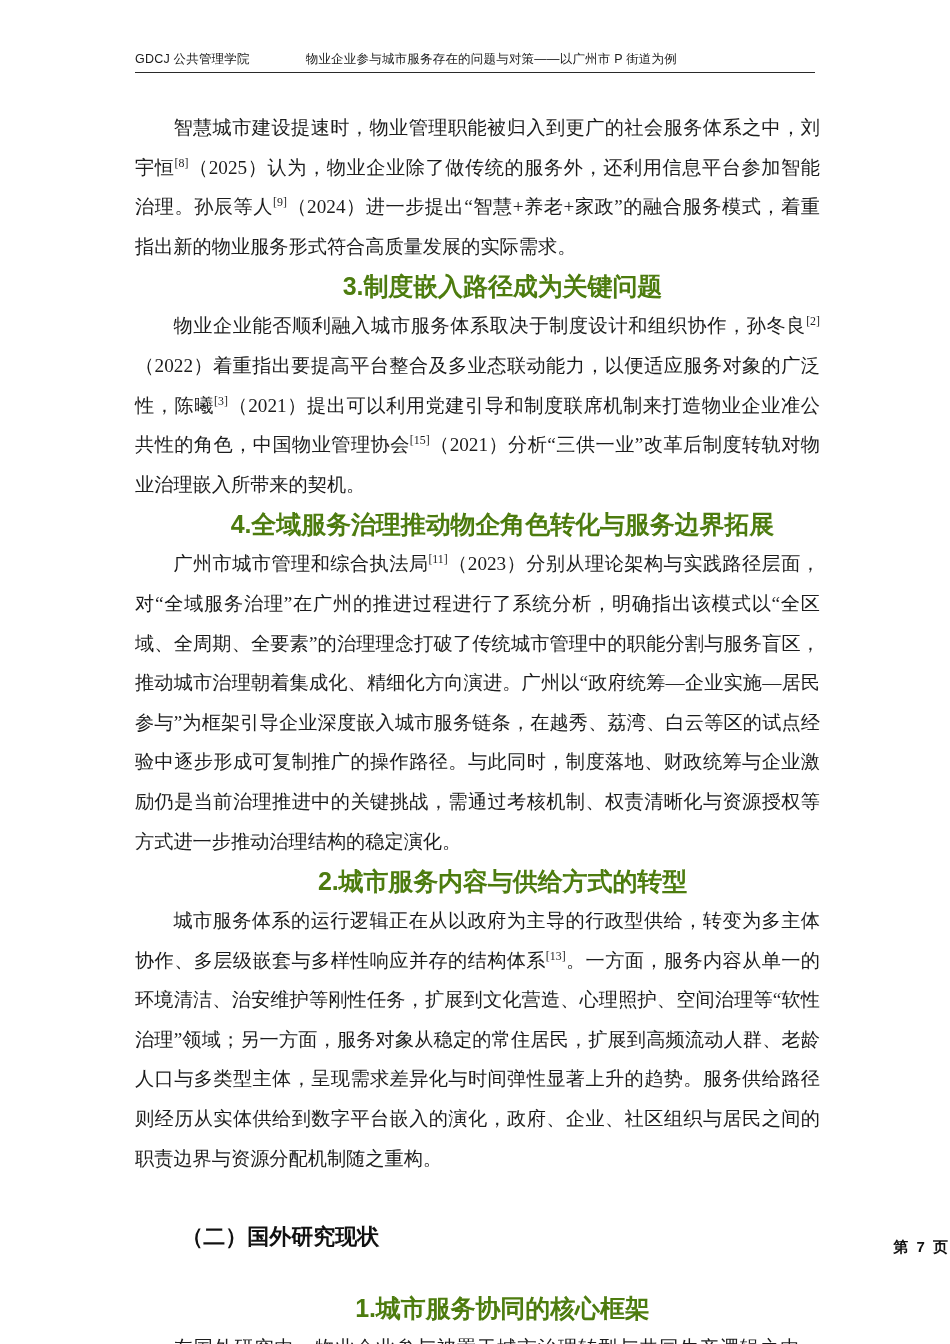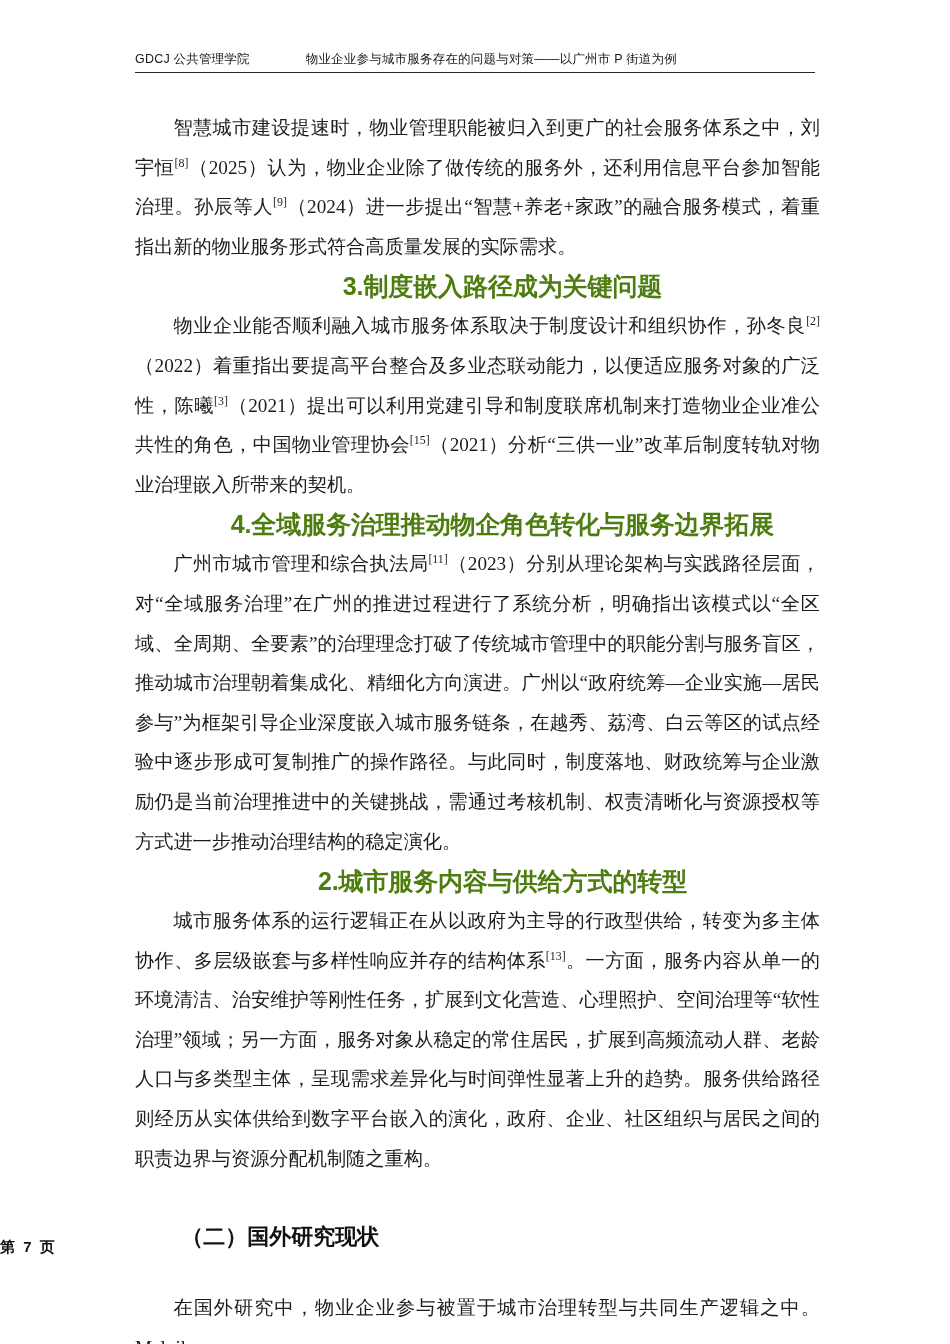--- a/index.html
+++ b/index.html
@@ -96,21 +96,21 @@
   }
   .gap-md { height: 30px; }
   .gap-lg { height: 38px; }
 
   
   .doc-footer {
     position: absolute;
     left: 0;
     top: 1238px;
     width: 950px;
-    text-align: left;
+    text-align: right;
     font-family: "Liberation Sans", "DejaVu Sans", sans-serif;
     font-weight: bold;
     font-size: 15px;
     letter-spacing: 2px;
     color: #111111;
   }
 </style>
 </head>
 <body>
 
@@ -136,20 +136,21 @@
     <h3 class="sub-head">2.城市服务内容与供给方式的转型</h3>
 
     <p class="body-par"><span>城市服务体系的运行逻辑正在从以政府为主导的行政型供给，转变为多主体协作、多层级嵌套与多样性响应并存的结构体系</span><span class="sup-ref">[13]</span><span>。一方面，服务内容从单一的环境清洁、治安维护等刚性任务，扩展到文化营造、心理照护、空间治理等“软性治理”领域；另一方面，服务对象从稳定的常住居民，扩展到高频流动人群、老龄人口与多类型主体，呈现需求差异化与时间弹性显著上升的趋势。服务供给路径则经历从实体供给到数字平台嵌入的演化，政府、企业、社区组织与居民之间的职责边界与资源分配机制随之重构。</span></p>
 
     <div class="gap-lg"></div>
 
     <h2 class="sec-head">（二）国外研究现状</h2>
 
     <div class="gap-md"></div>
 
+    <h3 class="sub-head">1.城市服务协同的核心框架</h3>
 
     <p class="body-par"><span>在国外研究中，物业企业参与被置于城市治理转型与共同生产逻辑之中。Melnikas</span></p>
 
   </div>
 
   <div class="doc-footer">
     <span>第 7 页</span>
   </div>
 
 </div>

